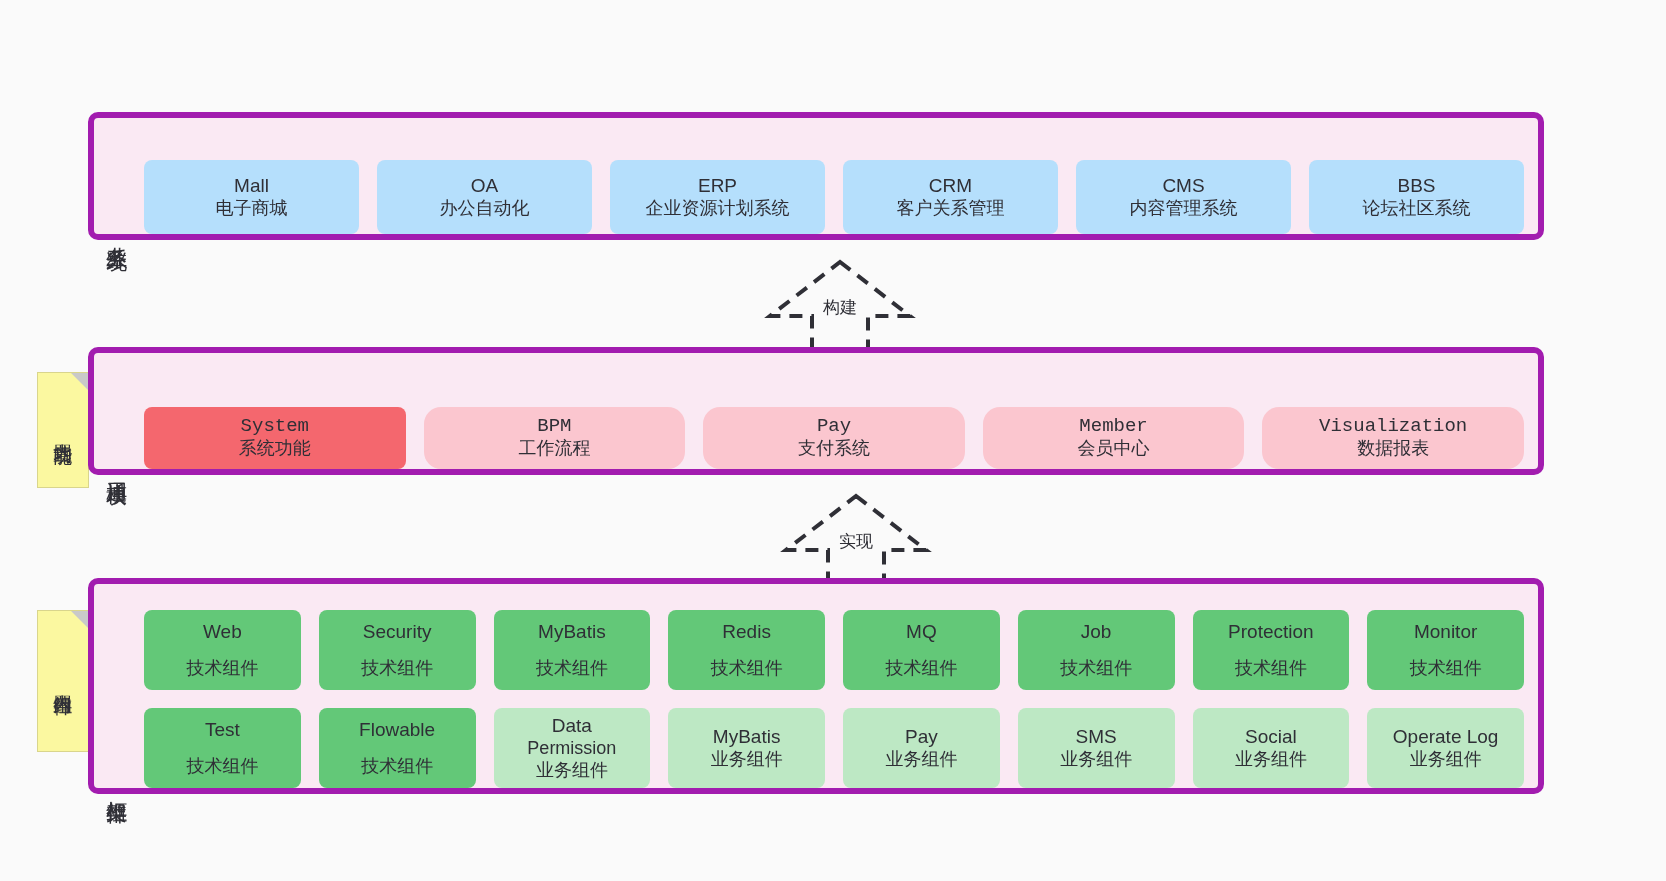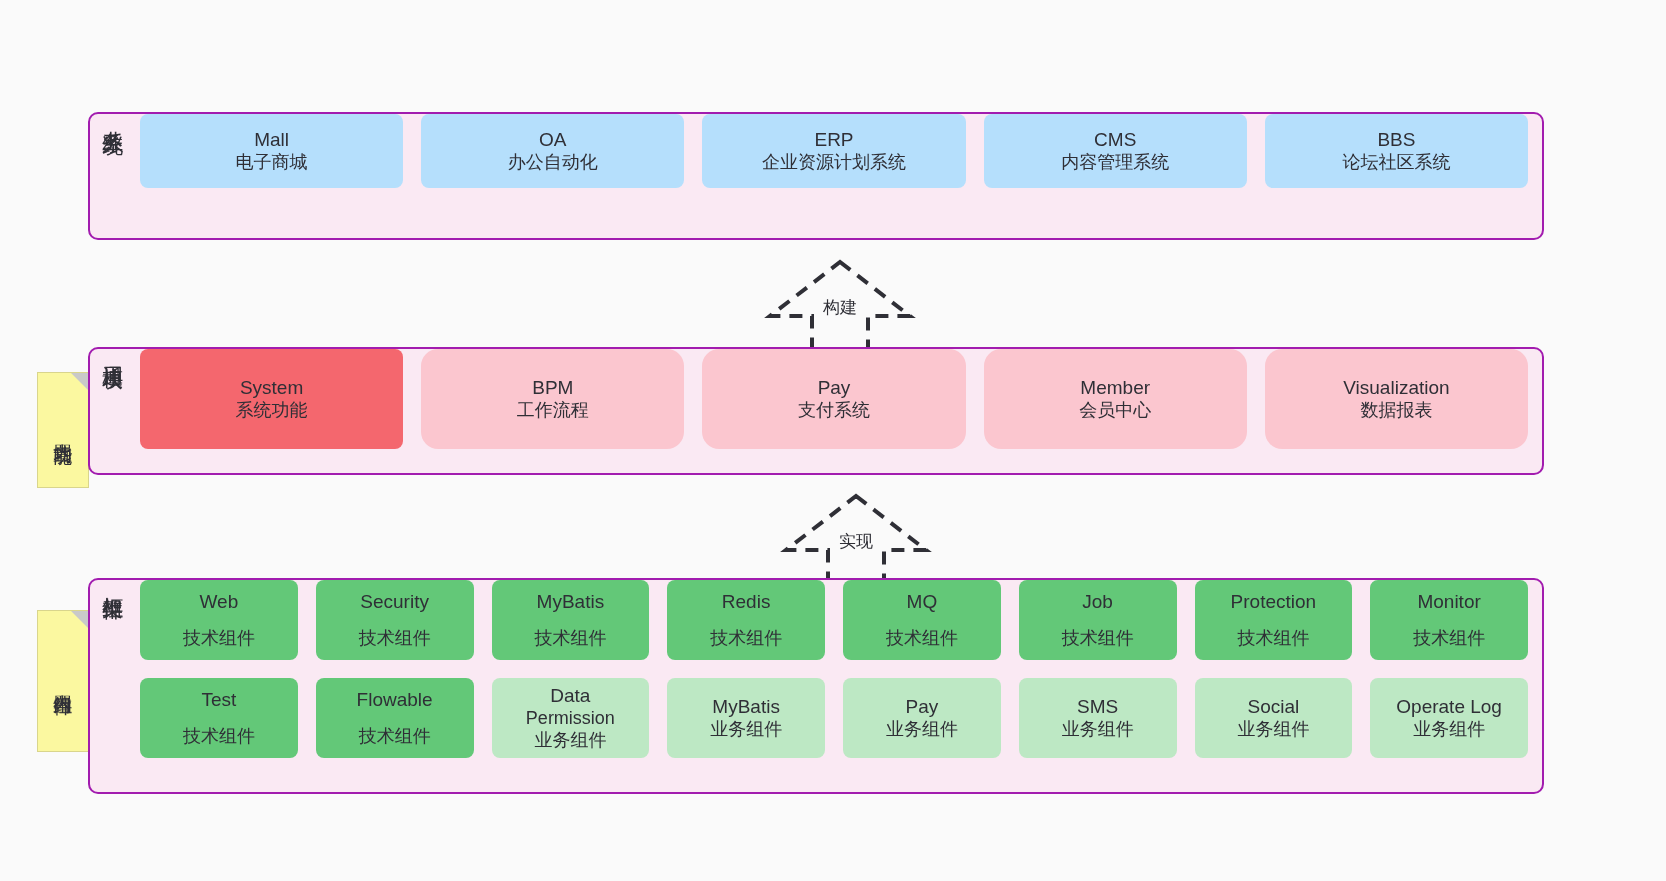--- a/index.html
+++ b/index.html
@@ -13,24 +13,24 @@
     width: 1666px;
     height: 881px;
     background: #fafafa;
     overflow: hidden;
   }
 
   
   .layer {
     position: absolute;
     background: #fae9f3;
-    border: 2px solid #a21caf;
+    border: 6px solid #a21caf;
     border-radius: 10px;
     display: flex;
-    align-items: flex-start;
+    align-items: flex-end;
   }
   .layer-title {
     flex: 0 0 auto;
     width: 46px;
     display: flex;
     align-items: center;
     justify-content: center;
     color: #2f2f36;
     font-size: 21px;
     line-height: 1.12;
@@ -75,21 +75,21 @@
   .c-pink       { background: #fbc6cf; border-radius: 17px; }
   .c-green      { background: #63c878; gap: 15px; }
   .c-lightgreen { background: #bde8c4; }
 
   
   #layer-business { left: 88px;  top: 112px; width: 1456px; height: 128px; }
   #layer-common   { left: 88px;  top: 347px; width: 1456px; height: 128px; }
   #layer-frame    { left: 88px;  top: 578px; width: 1456px; height: 216px; }
 
   #layer-business .card { height: 74px; }
-  #layer-common   .card { height: 100px; }
+  #layer-common   .card { height: 62px; font-family: Liberation Mono, monospace; }
   #layer-frame    .card { height: 80px; }
 
   
   .note {
     position: absolute;
     width: 52px;
     background: #fbf8a0;
     border: 1px solid #d9d58c;
     display: flex;
     align-items: center;
@@ -171,20 +171,24 @@
           </div>
           <div class="card c-blue">
             <div class="t1">OA</div>
             <div class="t3">办公自动化</div>
           </div>
           <div class="card c-blue">
             <div class="t1">ERP</div>
             <div class="t3">企业资源计划系统</div>
           </div>
           <div class="card c-blue">
+            <div class="t1">CRM</div>
+            <div class="t3">客户关系管理</div>
+          </div>
+          <div class="card c-blue">
             <div class="t1">CMS</div>
             <div class="t3">内容管理系统</div>
           </div>
           <div class="card c-blue">
             <div class="t1">BBS</div>
             <div class="t3">论坛社区系统</div>
           </div>
         </div>
       </div>
     </div>

